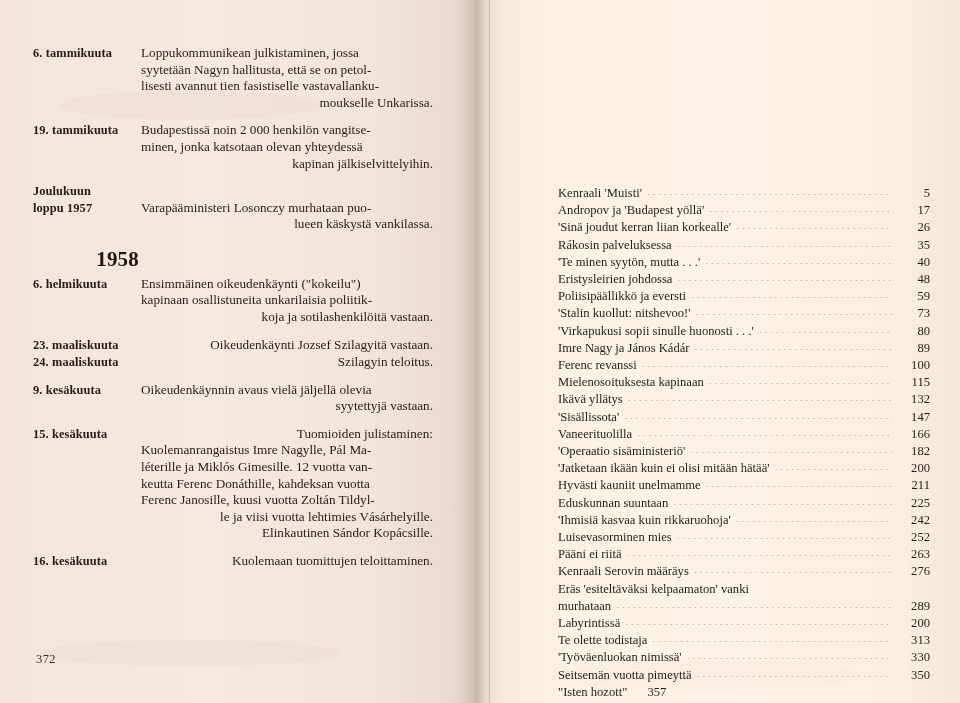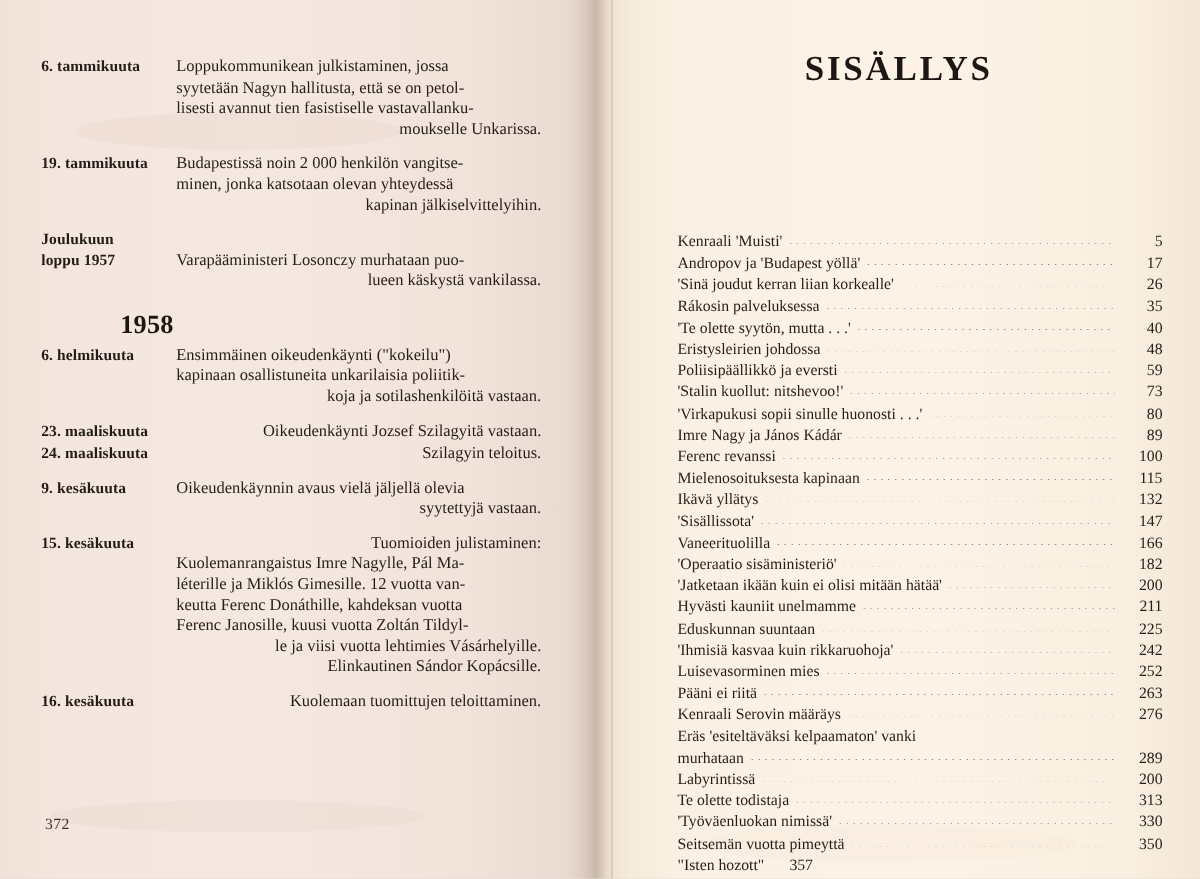--- a/index.html
+++ b/index.html
@@ -155,20 +155,21 @@
     top: 185px;
     width: 388px;
   }
   .toc-row {
     display: flex;
     align-items: baseline;
     font-size: 12.6px;
     line-height: 17.2px;
     color: #241d18;
     white-space: nowrap;
+    margin-left: 16px;
   }
   .toc-label {
     flex: 0 0 auto;
     padding-right: 5px;
   }
   .toc-leader {
     flex: 1 1 auto;
     position: relative;
     height: 1px;
     overflow: hidden;
@@ -296,21 +297,20 @@
         <div class="chrono-date">
           <div>16. kesäkuuta</div>
         </div>
         <div class="chrono-body">
           <div class="lastline">Kuolemaan tuomittujen teloittaminen.</div>
         </div>
       </div>
     </div>
   <div id="folio">372</div>
 
-  <div id="toc-title">SISÄLLYS</div>
   <div id="toc">
       <div class="toc-row">
         <span class="toc-label">Kenraali 'Muisti'</span>
         <span class="toc-leader"></span>
         <span class="toc-page">5</span>
       </div>
       <div class="toc-row">
         <span class="toc-label">Andropov ja 'Budapest yöllä'</span>
         <span class="toc-leader"></span>
         <span class="toc-page">17</span>
@@ -319,21 +319,21 @@
         <span class="toc-label">'Sinä joudut kerran liian korkealle'</span>
         <span class="toc-leader"></span>
         <span class="toc-page">26</span>
       </div>
       <div class="toc-row">
         <span class="toc-label">Rákosin palveluksessa</span>
         <span class="toc-leader"></span>
         <span class="toc-page">35</span>
       </div>
       <div class="toc-row">
-        <span class="toc-label">'Te olette syytön, mutta . . .'</span>
+        <span class="toc-label">'Te minen syytön, mutta . . .'</span>
         <span class="toc-leader"></span>
         <span class="toc-page">40</span>
       </div>
       <div class="toc-row">
         <span class="toc-label">Eristysleirien johdossa</span>
         <span class="toc-leader"></span>
         <span class="toc-page">48</span>
       </div>
       <div class="toc-row">
         <span class="toc-label">Poliisipäällikkö ja eversti</span>

